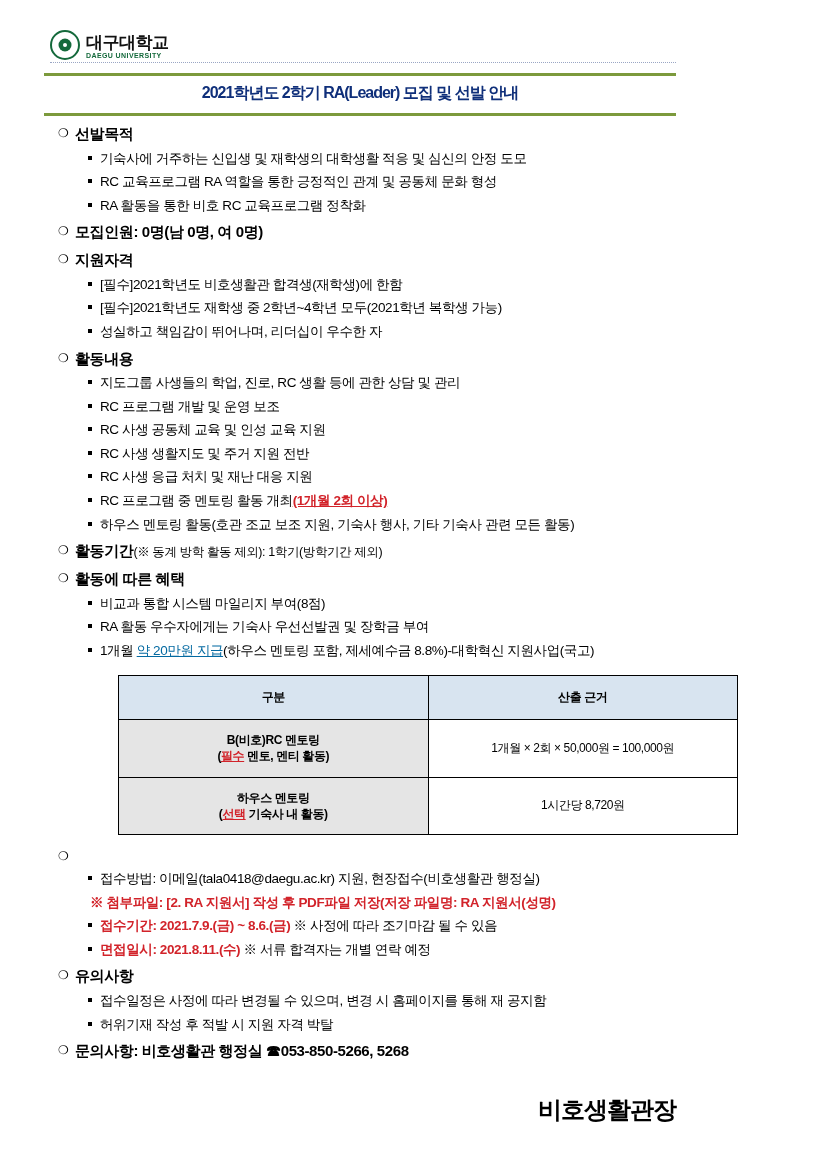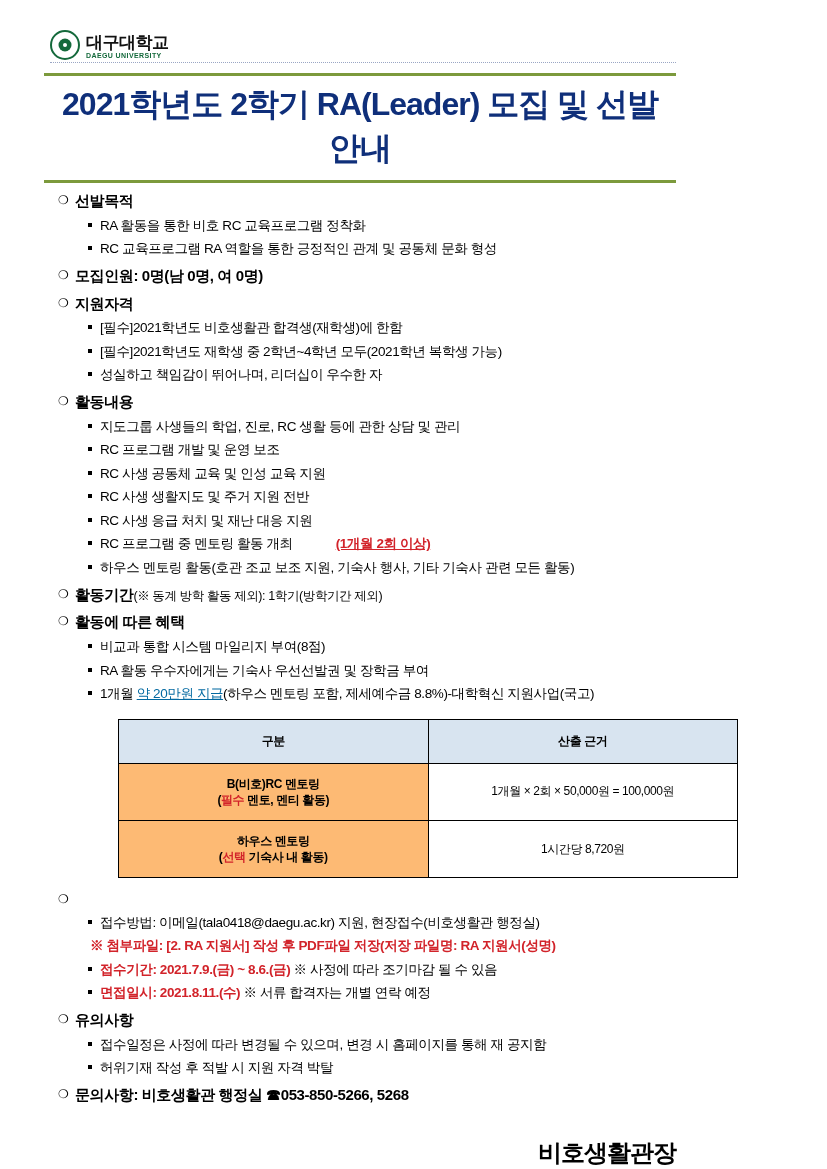--- a/index.html
+++ b/index.html
@@ -81,21 +81,21 @@
   
   .title-band {
     margin-top: 10px;
     border-top: 3px solid #7c9a3c;
     border-bottom: 3px solid #7c9a3c;
     padding: 7px 0 9px 0;
     text-align: center;
   }
   .title-band h1 {
     margin: 0;
-    font-size: 32px;
+    font-size: 16px;
     font-weight: bold;
     letter-spacing: -1px;
     color: #0f2f7a;
     font-family: "Liberation Sans", sans-serif;
   }
 
   
   .content {
     margin-top: 8px;
     font-size: 13.5px;
@@ -136,24 +136,24 @@
   }
   ul.bullets li::before {
     content: "";
     position: absolute;
     left: -12px;
     top: 6px;
     width: 4px;
     height: 4px;
     background: #000;
   }
-  .red { color: #d2232a; }
+  .red { color: #d2232a; text-decoration: underline; }
   .red-b { color: #d2232a; font-weight: bold; }
   .blue-u { color: #0369a1; font-weight: normal; text-decoration: underline; }
-  .u { text-decoration: underline; margin-left: 43px; }
+  .u { text-decoration: underline; }
 
   
   .tbl-wrap { padding: 10px 0 4px 74px; }
   table.calc {
     border-collapse: collapse;
     width: 620px;
     font-size: 12px;
     table-layout: fixed;
   }
   table.calc th, table.calc td {
@@ -161,21 +161,21 @@
     text-align: center;
     padding: 12px 3px;
     letter-spacing: -0.4px;
   }
   table.calc thead th {
     background: #d8e4f0;
     font-weight: bold;
     height: 19px;
   }
   table.calc td.label {
-    background: #fdba74;
+    background: #e5e5e5;
     font-weight: bold;
     line-height: 1.35;
     width: 175px;
   }
   table.calc td.val {
     font-weight: normal;
   }
 
   
   .sign {
@@ -203,22 +203,23 @@
     <h1>2021학년도 2학기 RA(Leader) 모집 및 선발 안내</h1>
   </div>
 
   <div class="content">
 
     <div class="sec">
       <span class="mark">❍</span>
       <span class="sec-text">선발목적</span>
     </div>
     <ul class="bullets">
+      <li>기숙사에 거주하는 신입생 및 재학생의 대학생활 적응 및 심신의 안정 도모</li>
+      <li>RC 교육프로그램 RA 역할을 통한 긍정적인 관계 및 공동체 문화 형성</li>
       <li>RA 활동을 통한 비호 RC 교육프로그램 정착화</li>
-      <li>RC 교육프로그램 RA 역할을 통한 긍정적인 관계 및 공동체 문화 형성</li>
     </ul>
 
     <div class="sec">
       <span class="mark">❍</span>
       <span class="sec-text">모집인원: 0명(남 0명, 여 0명)</span>
     </div>
 
     <div class="sec">
       <span class="mark">❍</span>
       <span class="sec-text">지원자격</span>

